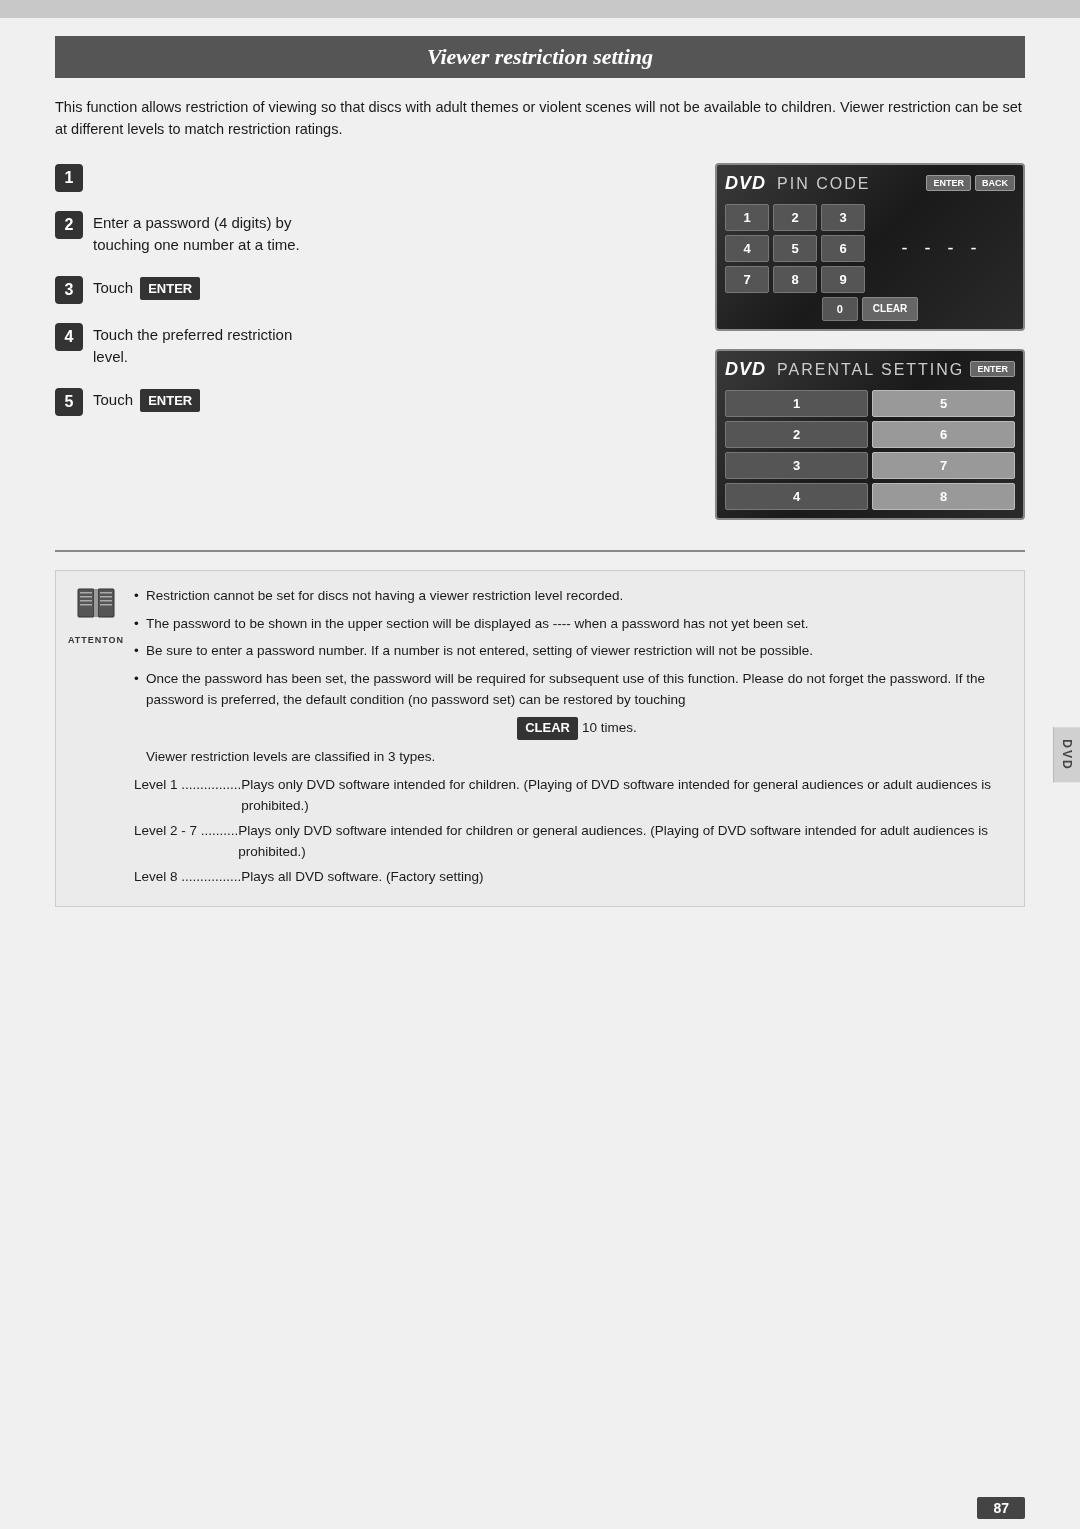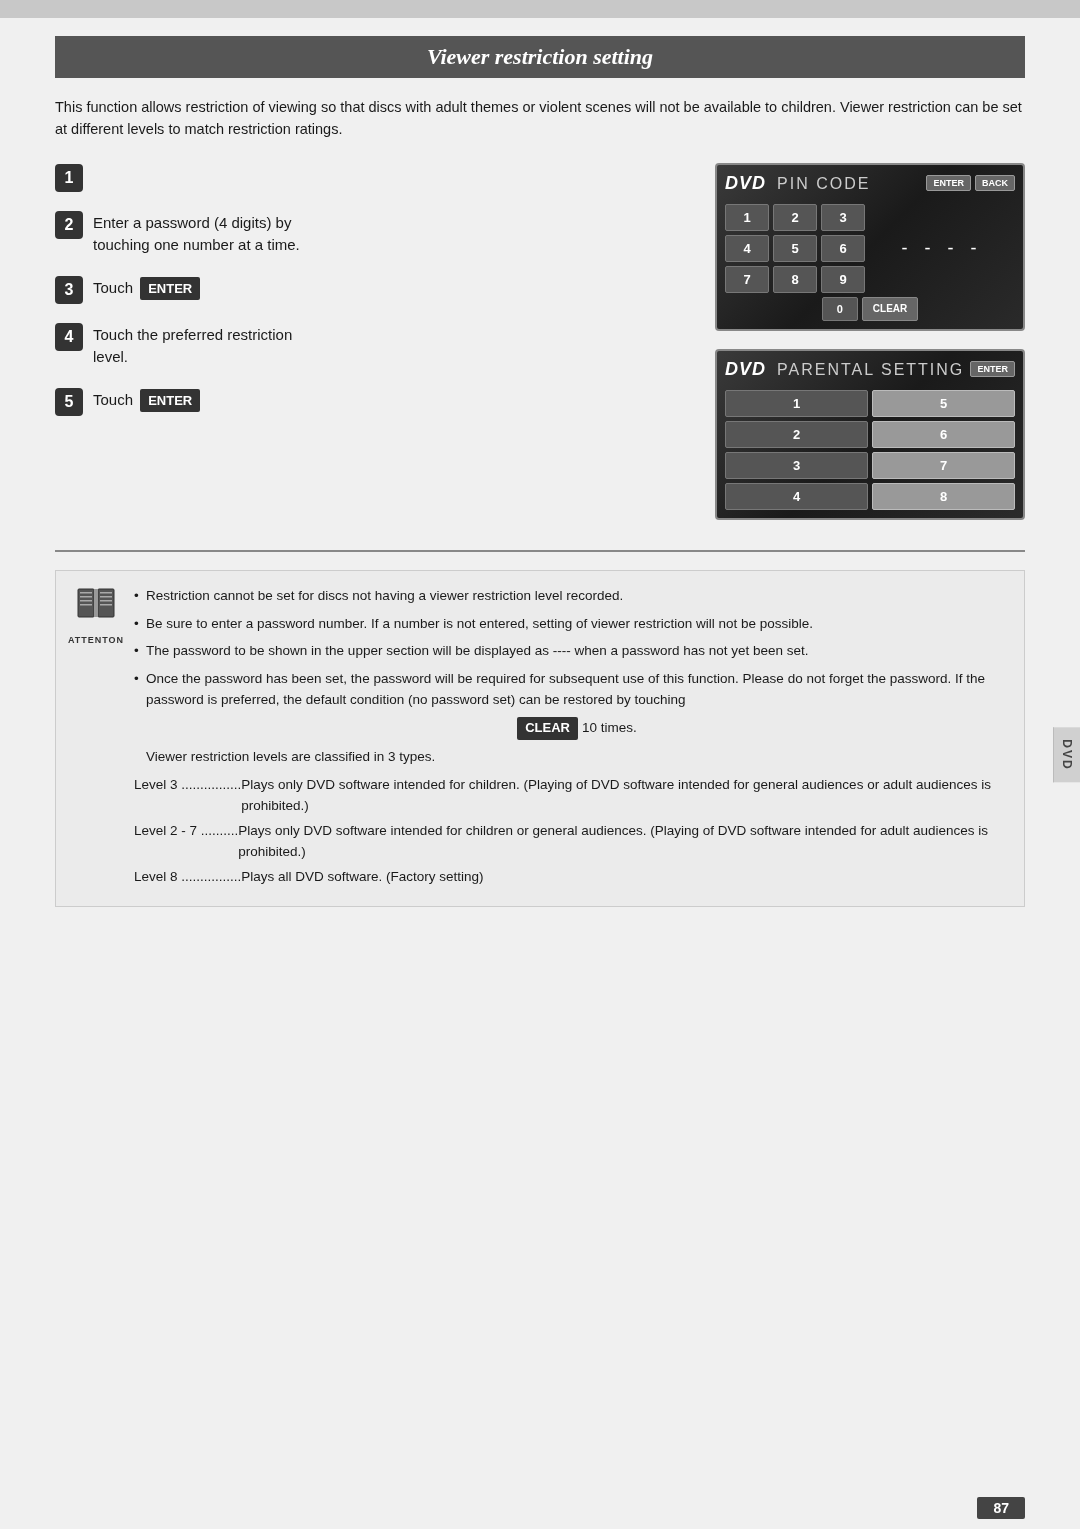--- a/index.html
+++ b/index.html
@@ -514,34 +514,34 @@
             <rect x="24" y="11" width="12" height="1.5" fill="#aaa"></rect>
             <rect x="24" y="15" width="12" height="1.5" fill="#aaa"></rect>
             <rect x="24" y="19" width="12" height="1.5" fill="#aaa"></rect>
           </svg>
           <span class="attention-label">ATTENTON</span>
         </div>
 
         <div class="attention-content">
           <ul>
             <li>Restriction cannot be set for discs not having a viewer restriction level recorded.</li>
+            <li>The password to be shown in the upper section will be displayed as ---- when a password has not yet been set.</li>
             <li>Be sure to enter a password number.  If a number is not entered, setting of viewer restriction will not be possible.</li>
-            <li>The password to be shown in the upper section will be displayed as ---- when a password has not yet been set.</li>
             <li>
               <span>Once the password has been set, the password will be required for subsequent use of this function.  Please do not forget the password.  If the password is preferred, the default condition (no password set) can be restored by touching</span>
             </li>
           </ul>
           <div style="margin-top:4px; margin-bottom:6px; margin-left:12px;text-align:center;">
             <span class="clear-badge">CLEAR</span><span>10 times.</span>
           </div>
           <div style="margin-left:12px; margin-bottom:8px;">Viewer restriction levels are classified in 3 types.</div>
 
           <div class="level-table">
             <div class="level-row">
-              <span class="level-label">Level 3 ................</span>
+              <span class="level-label">Level 1 ................</span>
               <span class="level-desc">Plays only DVD software intended for children.  (Playing of DVD software intended for general audiences or adult audiences is prohibited.)</span>
             </div>
             <div class="level-row">
               <span class="level-label">Level 2 - 7 ..........</span>
               <span class="level-desc">Plays only DVD software intended for children or general audiences.  (Playing of DVD software intended for adult audiences is prohibited.)</span>
             </div>
             <div class="level-row">
               <span class="level-label">Level 8 ................</span>
               <span class="level-desc">Plays all DVD software.  (Factory setting)</span>
             </div>

